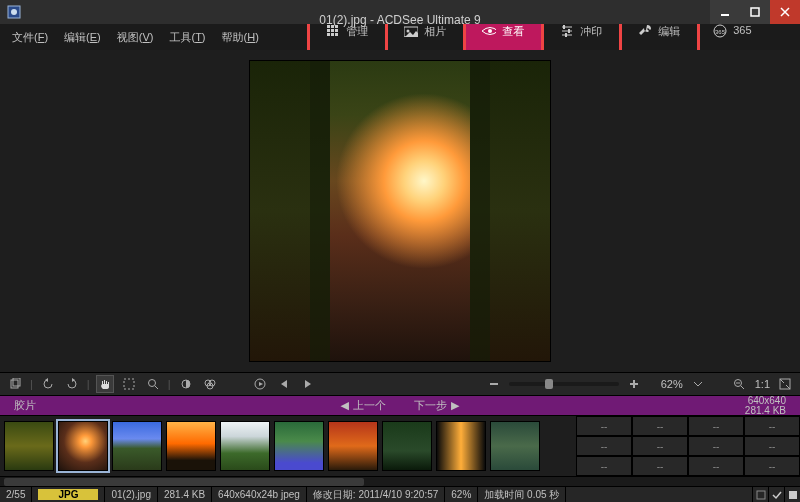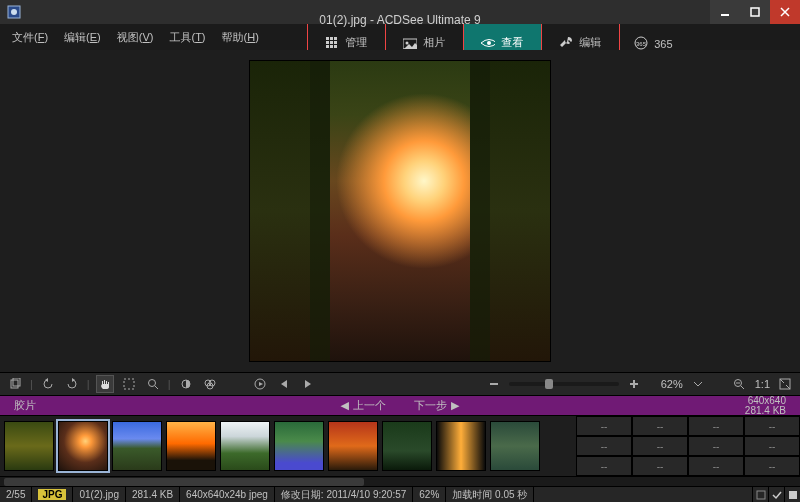--- a/index.html
+++ b/index.html
@@ -11,22 +11,22 @@
   .win-controls { position:absolute; right:0; top:0; display:flex; height:24px;}
   .win-btn { width:30px; height:24px; display:flex; align-items:center; justify-content:center; color:#fff;}
   .win-btn.close { background:#c0392b; }
   .win-btn.min, .win-btn.max { background:#3a3a3a; }
   
   .menubar { height:26px; background:#1b1b1b; display:flex; align-items:stretch; }
   .menus { display:flex; align-items:flex-end; gap:0; padding-left:4px;}
   .menu-item { padding:0 8px; line-height:26px; color:#c0c0c0; cursor:default;}
   .menu-item u { text-decoration:underline; }
   .modes { flex:1; display:flex; align-items:stretch; margin-left:40px;}
-  .mode-tab { flex:0 0 78px; display:flex; align-items:flex-end; justify-content:center; gap:6px; color:#c0c0c0; border-left:1px solid #ef4444;}
-  .mode-tab.active { background:#0f766e; color:#fff;}
+  .mode-tab { flex:0 0 78px; display:flex; align-items:flex-start; justify-content:center; gap:6px; color:#c0c0c0; border-left:3px solid #ef4444;}
+  .mode-tab.active { background:#be185d; color:#fff;}
   .mode-tab.last365 { flex:0 0 68px;}
   .mode-icon { display:inline-flex; width:14px; height:14px; align-items:center; justify-content:center;}
   
   .viewer { height:322px; background:#1e1e1e; display:flex; align-items:center; justify-content:center; position:relative;}
   .main-image { width:302px; height:302px; background:
      radial-gradient(circle at 58% 40%, #fff7c8 0%, #ffd27a 8%, #ff9a3a 16%, rgba(255,120,40,0.0) 35%),
      linear-gradient(180deg, #2b3a12 0%, #3a4416 18%, #68471e 40%, #5a2e1a 58%, #3a2014 80%, #1e120c 100%);
      position:relative; overflow:hidden; border:1px solid #000;}
   .main-image::before, .main-image::after { content:""; position:absolute; top:0; bottom:0; width:60px;
      background:linear-gradient(180deg,#1a2408 0%, #2a3010 50%, #221608 100%); }
@@ -63,21 +63,21 @@
   .t8{background:linear-gradient(90deg,#0a0a0a 0%,#ffae3a 50%,#0a0a0a 100%);}
   .t9{background:linear-gradient(180deg,#2a4a3a,#4a6a4a 50%,#2a4a3a);}
   .meta-grid { width:224px; display:grid; grid-template-columns:repeat(4,1fr); grid-template-rows:repeat(3,1fr); }
   .meta-cell { border:1px solid #000; background:#282828; color:#888; font-size:10px; display:flex; align-items:center; justify-content:center;}
   
   .hscroll { height:10px; background:#1a1a1a; border-top:1px solid #000; position:relative;}
   .hscroll .grip { position:absolute; left:4px; top:1px; height:8px; width:360px; background:#3a3a3a; border-radius:2px;}
   
   .status { height:16px; background:#262626; display:flex; align-items:center; font-size:10px; color:#c0c0c0; border-top:1px solid #000;}
   .status .cell { padding:0 6px; border-right:1px solid #000; height:100%; display:flex; align-items:center; white-space:nowrap;}
-  .status .badge { background:#d8c23a; color:#000; padding:0 4px; font-weight:bold;}
+  .status .badge { background:#d8c23a; color:#000; padding:0 20px; font-weight:bold;}
   .status .spacer { flex:1;}
   .status .sicon { width:16px; display:flex; align-items:center; justify-content:center; border-left:1px solid #000; height:100%;}
   svg { display:block;}
 </style>
 </head>
 <body>
 
 <div class="titlebar">
   <div class="app-icon">
     <svg width="14" height="14">
@@ -144,20 +144,31 @@
       <span class="mode-icon">
           <svg width="16" height="10">
             <path d="M0 5 Q8 -2 16 5 Q8 12 0 5 Z" fill="none" stroke="#fff"></path>
             <circle cx="8" cy="5" r="2" fill="#fff"></circle>
           </svg>
         </span>
       <span>查看</span>
     </div>
     <div class="mode-tab">
       <span class="mode-icon">
+          <svg width="14" height="12">
+            <path d="M2 2 H12 M2 6 H12 M2 10 H12" stroke="#ccc"></path>
+            <rect x="3" y="0" width="2" height="4" fill="#ccc"></rect>
+            <rect x="8" y="4" width="2" height="4" fill="#ccc"></rect>
+            <rect x="5" y="8" width="2" height="4" fill="#ccc"></rect>
+          </svg>
+        </span>
+      <span>冲印</span>
+    </div>
+    <div class="mode-tab">
+      <span class="mode-icon">
           <svg width="14" height="14">
             <path d="M9 1 A4 4 0 0 1 13 5 L12 6 L10 4 L9 5 L11 7 L10 8 A4 4 0 0 1 6 4 L1 9 L3 11 L8 6 Z" fill="#ccc"></path>
           </svg>
         </span>
       <span>编辑</span>
     </div>
     <div class="mode-tab last365">
       <span class="mode-icon">
           <svg width="14" height="14">
             <circle cx="7" cy="7" r="6" fill="none" stroke="#ccc"></circle>

